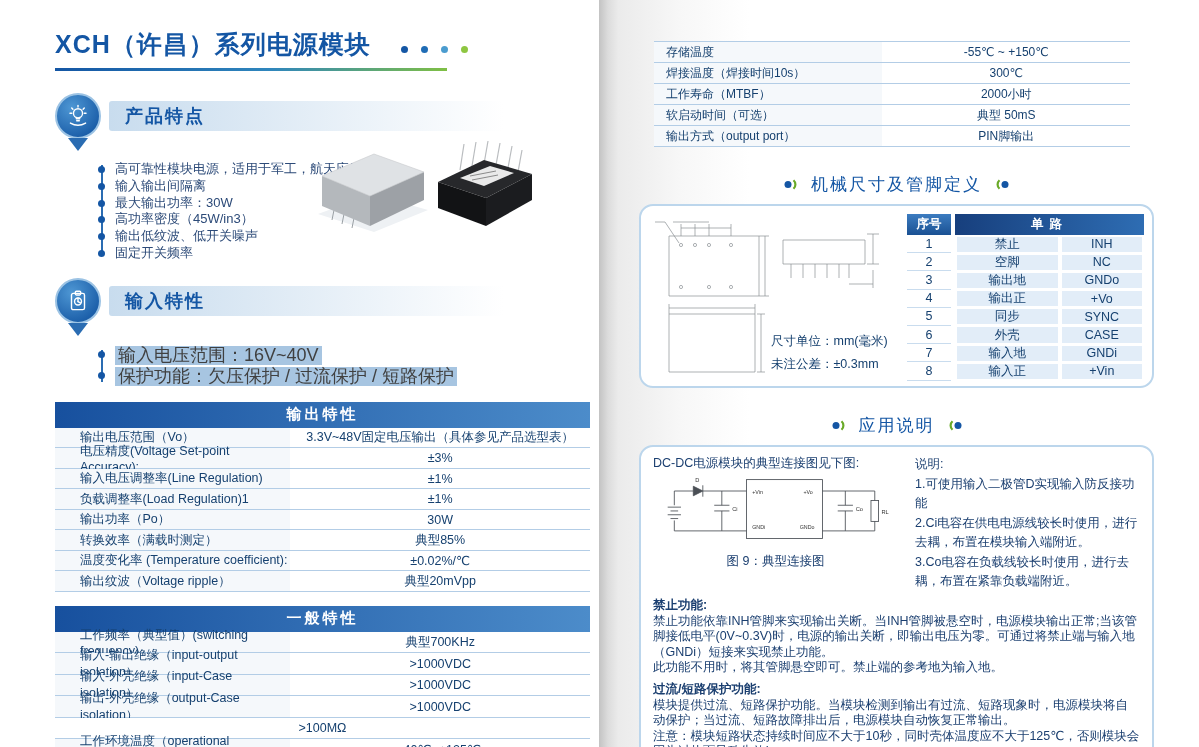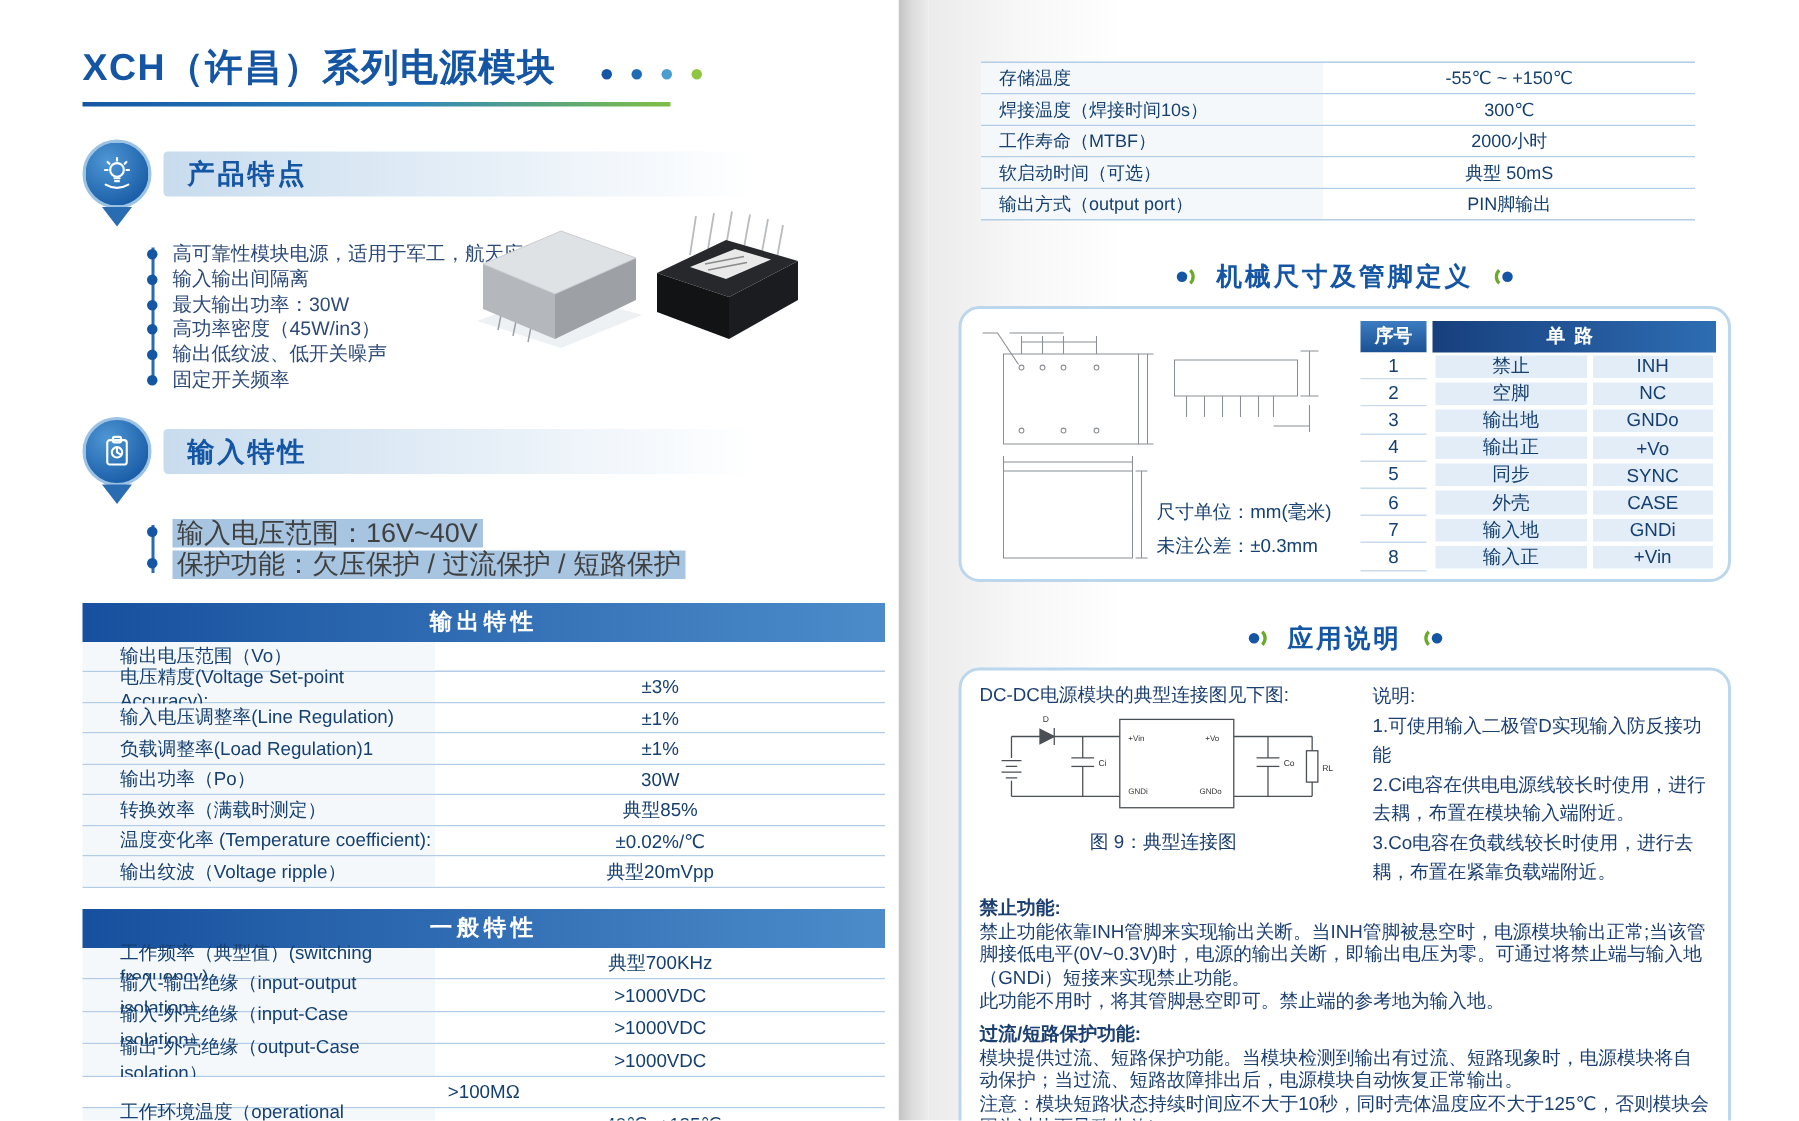--- a/index.html
+++ b/index.html
@@ -65,21 +65,21 @@
   .spec-row .spec-value { flex:1; background:#fff; display:flex; align-items:center; justify-content:center; }
   .spec-table.general .spec-row { height:21.5px; }
 
   
   .spec-table.env { width:476px; margin:0 0 0 15px; border-top:1px solid #b3cde6; }
   .spec-table.env .spec-row { height:21px; font-size:12px; }
   .spec-table.env .spec-label { width:48%; padding-left:12px; }
 
   
   .r-sec-title { width:515px; margin-top:26px; display:flex; align-items:center; justify-content:center; gap:12px;
-    color:#1456a4; font-size:17px; font-weight:bold; letter-spacing:2px; }
+    color:#1456a4; font-size:17px; font-weight:normal; letter-spacing:2px; }
   .decor { width:16px; height:11px; }
   .decor.flip { transform:scaleX(-1); }
 
   
   .round-box { width:515px; border:2.5px solid #bcd6ec; border-radius:14px; background:#fff; margin-top:8px; }
 
   
   .mech-box { height:184px; padding:8px 8px 8px 10px; display:flex; }
   .mech-left { width:248px; position:relative; flex:none; }
   .mech-notes { position:absolute; left:120px; top:116px; font-size:12.5px; color:#15406f;
@@ -205,20 +205,21 @@
 
   <ul class="rail-list hl">
     <li><span class="hl-chip">输入电压范围：16V~40V</span></li>
     <li><span class="hl-chip">保护功能：欠压保护 / 过流保护 / 短路保护</span></li>
   </ul>
 
   <div class="spec-table">
     <div class="spec-header">输出特性</div>
     <div class="spec-row">
         <div class="spec-label">输出电压范围（Vo）</div>
+        <div class="spec-value">3.3V~48V固定电压输出（具体参见产品选型表）</div>
       </div>
     <div class="spec-row">
         <div class="spec-label">电压精度(Voltage Set-point Accuracy):</div>
         <div class="spec-value">±3%</div>
       </div>
     <div class="spec-row">
         <div class="spec-label">输入电压调整率(Line Regulation)</div>
         <div class="spec-value">±1%</div>
       </div>
     <div class="spec-row">

